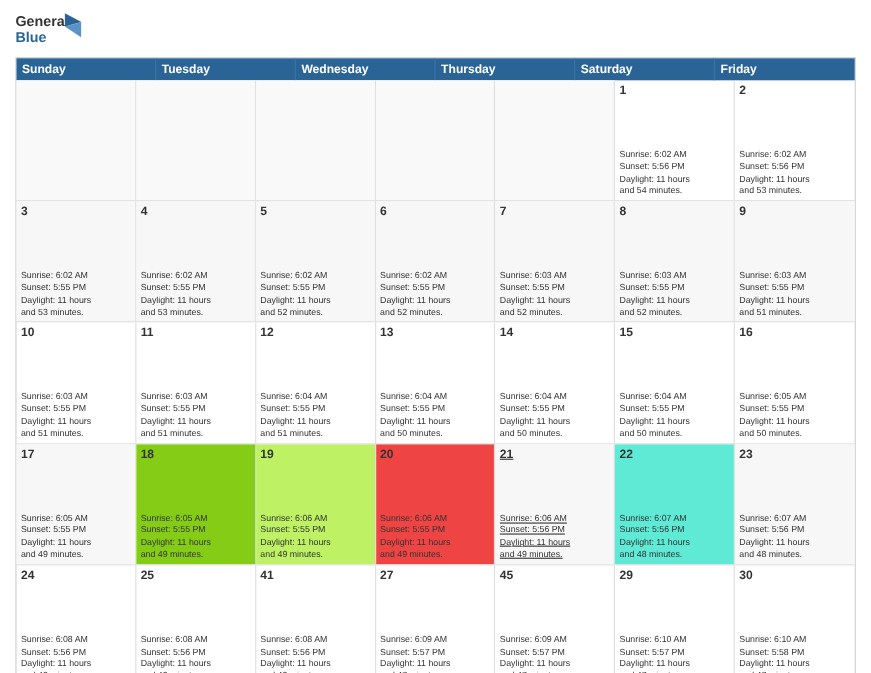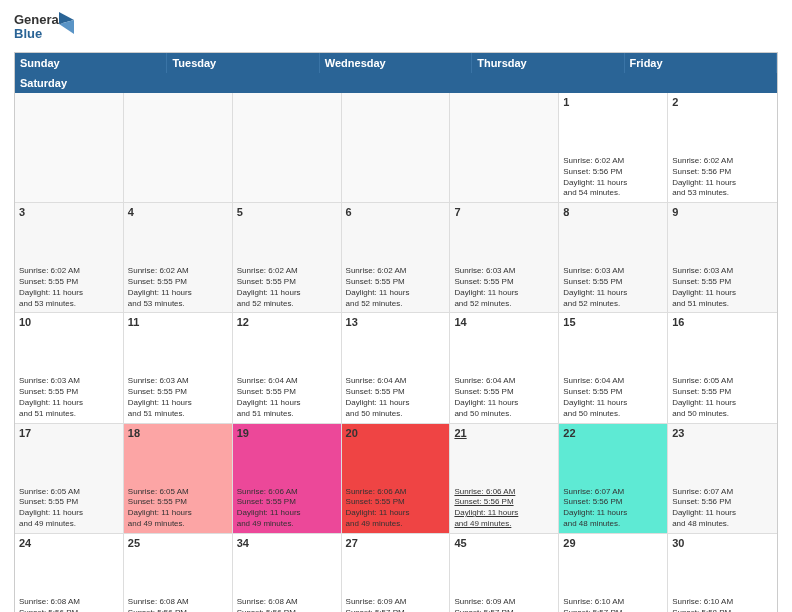--- a/index.html
+++ b/index.html
@@ -42,21 +42,21 @@
       color: #555;
     }
     .calendar {
       flex: 1;
       display: flex;
       flex-direction: column;
       border: 1px solid #ccc;
     }
     .cal-header {
       display: grid;
-      grid-template-columns: repeat(5, 1fr);
+      grid-template-columns: repeat(6, 1fr);
       background: #2a6496;
     }
     .cal-header-cell {
       color: #fff;
       font-size: 11px;
       font-weight: bold;
       padding: 4px 5px;
       text-align: left;
       border-right: 1px solid #3a74a6;
     }
@@ -115,22 +115,22 @@
       <div class="subtitle"></div>
     </div>
   </div>
 
   <div class="calendar">
     <div class="cal-header">
     <div class="cal-header-cell">Sunday</div>
         <div class="cal-header-cell">Tuesday</div>
         <div class="cal-header-cell">Wednesday</div>
         <div class="cal-header-cell">Thursday</div>
+        <div class="cal-header-cell">Saturday</div>
         <div class="cal-header-cell">Friday</div>
-        <div class="cal-header-cell">Saturday</div>
       </div>
     <div class="cal-body">
     <div class="cal-row">
           <div class="cal-cell empty"></div>
           <div class="cal-cell empty"></div>
           <div class="cal-cell empty"></div>
           <div class="cal-cell empty"></div>
           <div class="cal-cell empty"></div>
           <div class="cal-cell">
             <span class="day-num">1</span>
@@ -199,25 +199,25 @@
           <div class="cal-cell">
             <span class="day-num">16</span>
             <div class="cell-text">Sunrise: 6:05 AM<br>Sunset: 5:55 PM<br>Daylight: 11 hours<br>and 50 minutes.</div>
           </div>
         </div>
         <div class="cal-row">
           <div class="cal-cell" style="background: rgb(247, 247, 247);">
             <span class="day-num">17</span>
             <div class="cell-text">Sunrise: 6:05 AM<br>Sunset: 5:55 PM<br>Daylight: 11 hours<br>and 49 minutes.</div>
           </div>
-          <div class="cal-cell" style="background: #fca5a5;">
+          <div class="cal-cell" style="background: #84cc16;">
             <span class="day-num">18</span>
             <div class="cell-text">Sunrise: 6:05 AM<br>Sunset: 5:55 PM<br>Daylight: 11 hours<br>and 49 minutes.</div>
           </div>
-          <div class="cal-cell" style="background: #ec4899;">
+          <div class="cal-cell" style="background: #bef264;">
             <span class="day-num">19</span>
             <div class="cell-text">Sunrise: 6:06 AM<br>Sunset: 5:55 PM<br>Daylight: 11 hours<br>and 49 minutes.</div>
           </div>
           <div class="cal-cell" style="background: #ef4444;">
             <span class="day-num">20</span>
             <div class="cell-text">Sunrise: 6:06 AM<br>Sunset: 5:55 PM<br>Daylight: 11 hours<br>and 49 minutes.</div>
           </div>
           <div class="cal-cell" style="background: rgb(247, 247, 247); text-decoration: underline;">
             <span class="day-num">21</span>
             <div class="cell-text">Sunrise: 6:06 AM<br>Sunset: 5:56 PM<br>Daylight: 11 hours<br>and 49 minutes.</div>
@@ -234,21 +234,21 @@
         <div class="cal-row">
           <div class="cal-cell">
             <span class="day-num">24</span>
             <div class="cell-text">Sunrise: 6:08 AM<br>Sunset: 5:56 PM<br>Daylight: 11 hours<br>and 48 minutes.</div>
           </div>
           <div class="cal-cell">
             <span class="day-num">25</span>
             <div class="cell-text">Sunrise: 6:08 AM<br>Sunset: 5:56 PM<br>Daylight: 11 hours<br>and 48 minutes.</div>
           </div>
           <div class="cal-cell">
-            <span class="day-num">34</span>
+            <span class="day-num">41</span>
             <div class="cell-text">Sunrise: 6:08 AM<br>Sunset: 5:56 PM<br>Daylight: 11 hours<br>and 48 minutes.</div>
           </div>
           <div class="cal-cell">
             <span class="day-num">27</span>
             <div class="cell-text">Sunrise: 6:09 AM<br>Sunset: 5:57 PM<br>Daylight: 11 hours<br>and 47 minutes.</div>
           </div>
           <div class="cal-cell">
             <span class="day-num">45</span>
             <div class="cell-text">Sunrise: 6:09 AM<br>Sunset: 5:57 PM<br>Daylight: 11 hours<br>and 47 minutes.</div>
           </div>

